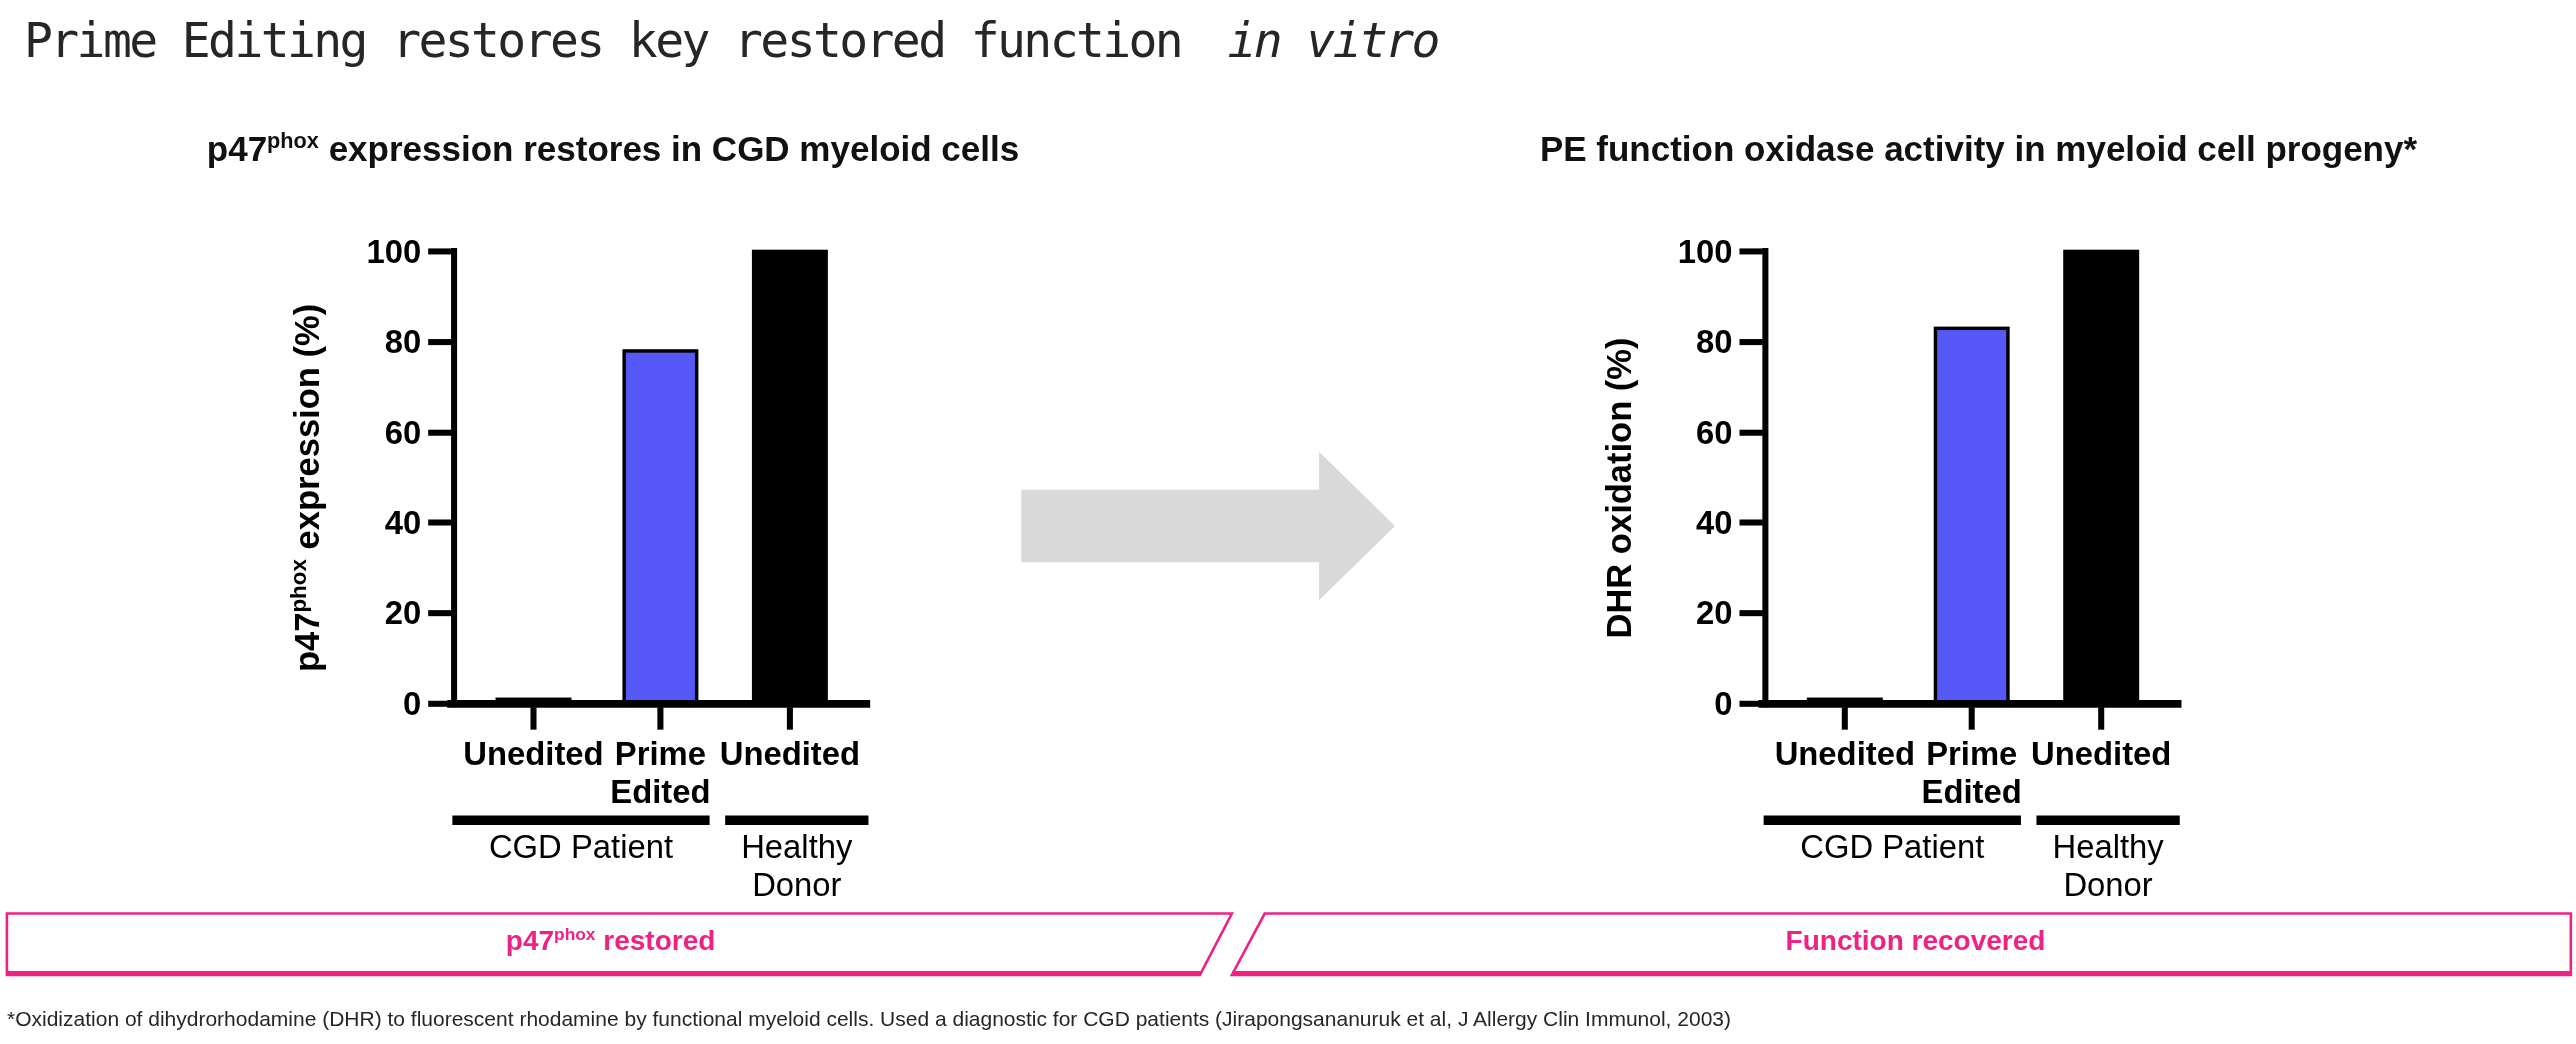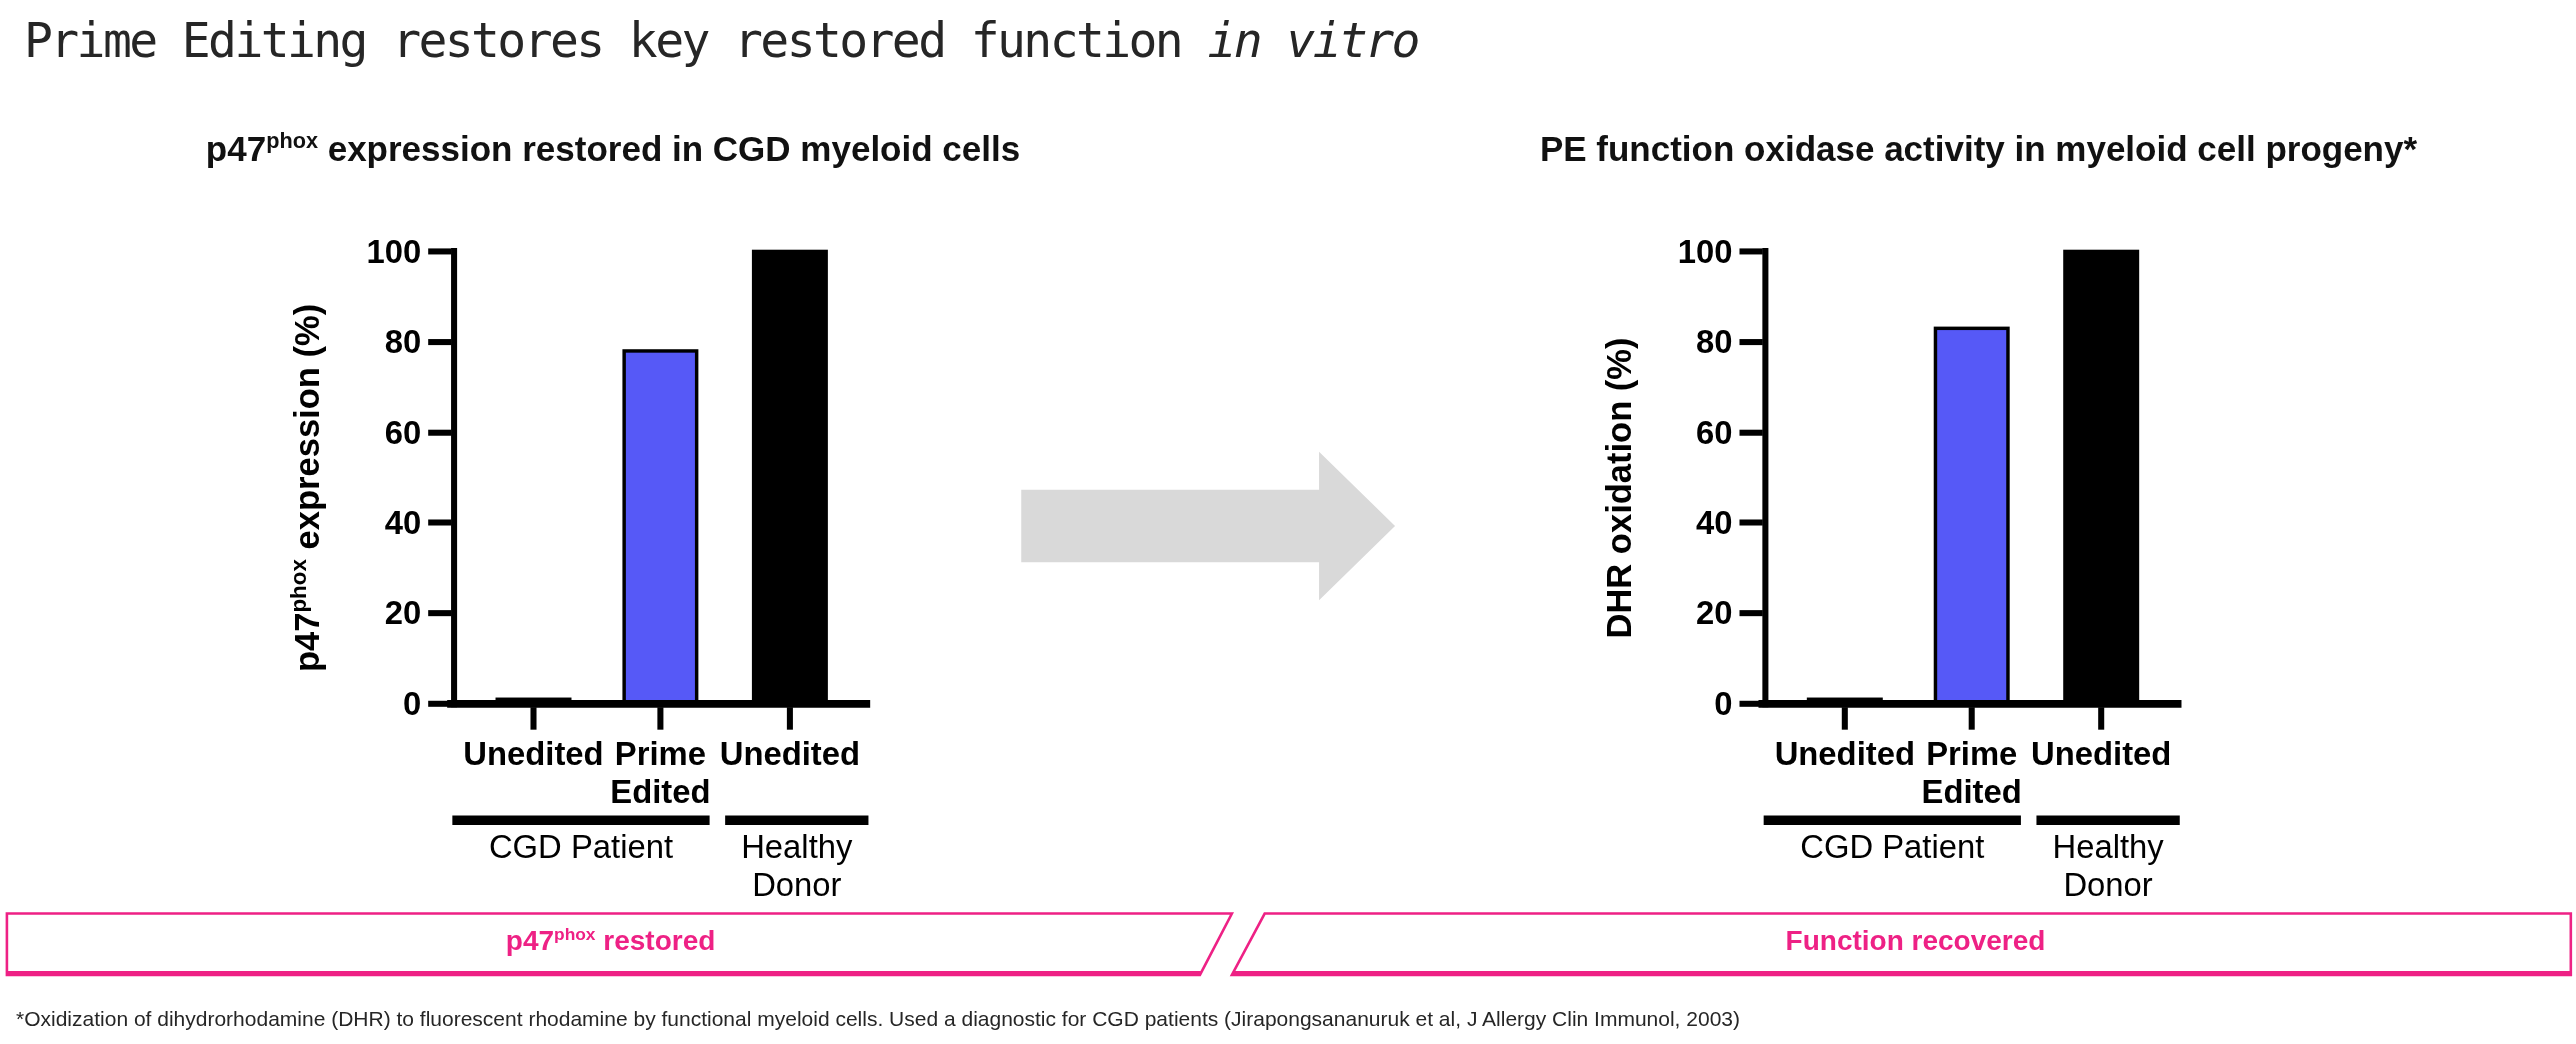--- a/index.html
+++ b/index.html
@@ -10,21 +10,21 @@
     font-family: "Liberation Sans", sans-serif;
     --pink: #EE2185;
   }
 
   #title {
     position: absolute; top: 12px; left: 24px;
     font-family: "DejaVu Sans Mono", monospace;
     font-size: 48px; letter-spacing: -2.6px;
     color: #262626; white-space: nowrap;
   }
-  #title .it { font-style: italic; }
+  #title .it { font-style: italic; margin-left: 20px; }
 
   .subtitle {
     position: absolute; top: 129px;
     font-size: 35px; font-weight: 700; color: #111111;
     text-align: center; white-space: nowrap;
   }
   #subtitle-left  { left: 52px;   width: 1122px; }
   #subtitle-right { left: 1398px; width: 1161px; }
   sup.s { font-size: 0.62em; vertical-align: super; line-height: 0; }
 
@@ -48,32 +48,32 @@
   .banner-text {
     position: absolute; top: 925px;
     font-size: 28px; font-weight: 700;
     color: var(--pink); text-align: center; white-space: nowrap;
   }
   #banner-text-left  { left: 8.6px;   width: 1204px; }
   #banner-text-right { left: 1262px; width: 1307px; }
 
   #footnote {
     position: absolute; left: 7px; top: 1007px;
-    font-size: 21px; color: #262626; white-space: nowrap; margin-left: 9px;
+    font-size: 21px; color: #262626; white-space: nowrap;
   }
 </style>
 </head>
 <body>
 
 <div id="title">
   <span>Prime Editing restores key restored function </span><span class="it">in vitro</span>
 </div>
 
 <div id="subtitle-left" class="subtitle">
-  <span>p47</span><sup class="s">phox</sup><span> expression restored in CGD myeloid cells</span>
+  <span>p47</span><sup class="s">phox</sup><span> expression restores in CGD myeloid cells</span>
 </div>
 <div id="subtitle-right" class="subtitle">
   <span>PE function oxidase activity in myeloid cell progeny*</span>
 </div>
 
 <svg id="chart-layer" width="2576" height="1045" viewBox="0 0 2984 1210">
 
   <g>
 
     <rect class="bar" x="576" width="84" fill="#333333" y="809.76" height="5.24"></rect>

